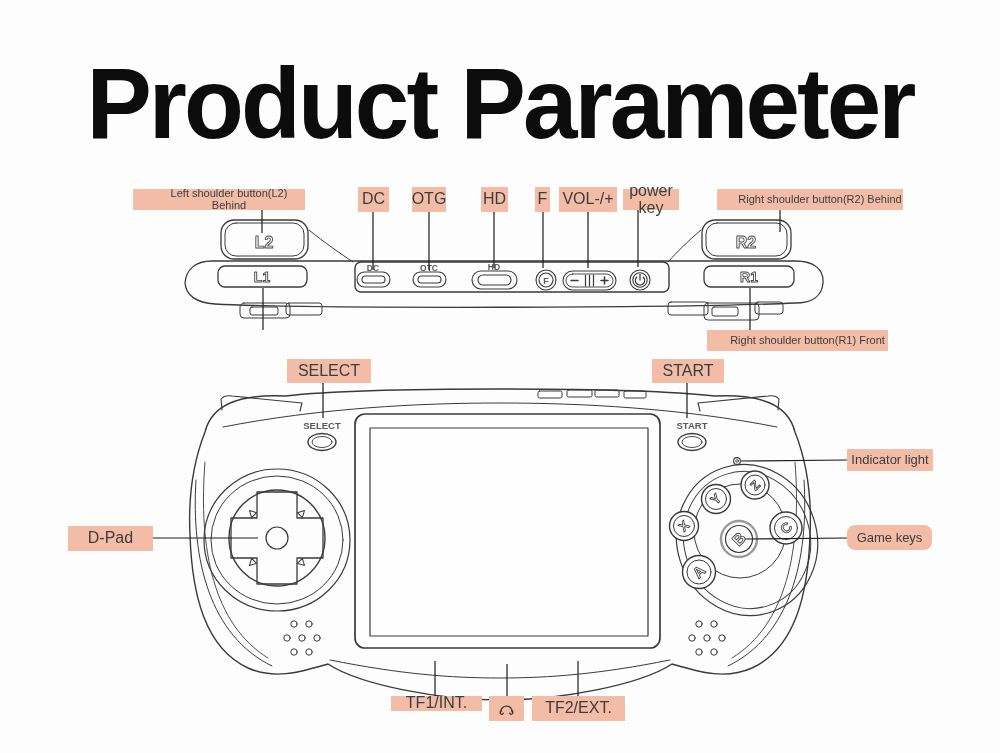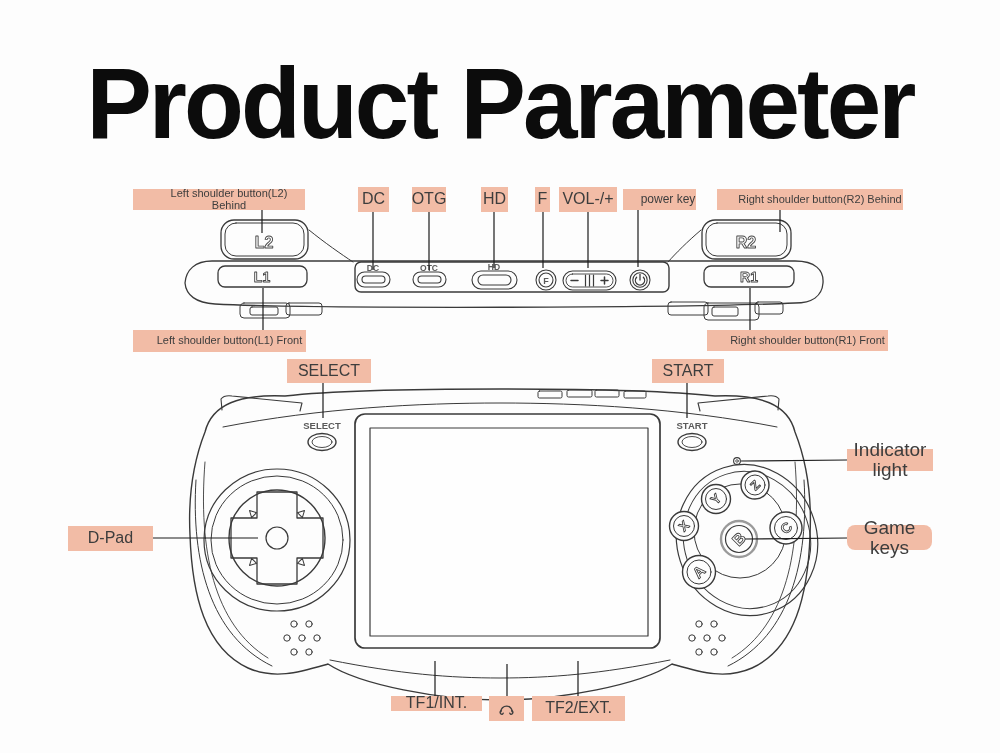--- a/index.html
+++ b/index.html
@@ -7,22 +7,22 @@
   .page{position:relative;width:1000px;height:753px;background:#fdfdfd;overflow:hidden;
         font-family:"Liberation Sans", sans-serif;}
   .title{position:absolute;top:46px;left:0;width:1000px;text-align:center;
          font-size:101px;font-weight:700;letter-spacing:-3px;color:#0c0c0c;
          transform:scaleX(.97);transform-origin:center;white-space:nowrap;}
   .diagram{position:absolute;left:0;top:0;width:1000px;height:753px;}
   .lbl{position:absolute;display:flex;align-items:center;justify-content:center;
        background:#f2bca6;color:#3d3d3d;text-align:center;line-height:1.05;
        font-family:"Liberation Sans", sans-serif;}
   .s11{font-size:11px;padding-left:20px;}
-  .s12{font-size:12px;padding-left:17px;}
-  .s13{font-size:19px;}
+  .s12{font-size:16px;}
+  .s13{font-size:13px;}
   .s16{font-size:16px;}
   svg text{font-family:"Liberation Sans", sans-serif;}
   .eng{font-weight:700;fill:#fff;stroke:#474747;stroke-width:.9px;}
   .engS{font-weight:700;fill:#5a5a5a;stroke:none;}
   .btnL{font-weight:700;fill:#fff;stroke:#404040;stroke-width:.85px;}
 </style>
 </head>
 <body>
 
 <div class="page">
@@ -247,21 +247,20 @@
   </svg>
 
   <div class="lbl s11" style="left:133px;top:189px;width:152px;height:21px;">Left shoulder button(L2) Behind</div>
   <div class="lbl s16" style="left:358px;top:187px;width:31px;height:25px;">DC</div>
   <div class="lbl s16" style="left:412px;top:187px;width:34px;height:25px;">OTG</div>
   <div class="lbl s16" style="left:481px;top:187px;width:27px;height:25px;">HD</div>
   <div class="lbl s16" style="left:535px;top:187px;width:15px;height:25px;">F</div>
   <div class="lbl s16" style="left:559px;top:187px;width:58px;height:25px;">VOL-/+</div>
   <div class="lbl s12" style="left:623px;top:189px;width:56px;height:21px;">power key</div>
   <div class="lbl s11" style="left:717px;top:189px;width:166px;height:21px;">Right shoulder button(R2) Behind</div>
-  <div class="lbl s11" style="left:133px;top:330px;width:153px;height:22px;">Left shoulder button(L1) Front</div>
   <div class="lbl s11" style="left:707px;top:330px;width:161px;height:21px;">Right shoulder button(R1) Front</div>
   <div class="lbl s16" style="left:287px;top:359px;width:84px;height:24px;">SELECT</div>
   <div class="lbl s16" style="left:652px;top:359px;width:72px;height:24px;">START</div>
   <div class="lbl s13" style="left:847px;top:449px;width:86px;height:22px;">Indicator light</div>
   <div class="lbl s16" style="left:68px;top:526px;width:85px;height:25px;">D-Pad</div>
   <div class="lbl s13" style="left:847px;top:525px;width:85px;height:25px;border-radius:8px;">Game keys</div>
   <div class="lbl s16" style="left:391px;top:696px;width:91px;height:15px;">TF1/INT.</div>
   <div class="lbl" style="left:489px;top:696px;width:35px;height:25px;">
     <svg width="19" height="19" viewBox="0 0 20 20" fill="none" stroke="#3d3d3d" stroke-width="1.5" stroke-linecap="round">
       <path d="M4 13.5 a6 6 0 0 1 12 0"></path>

